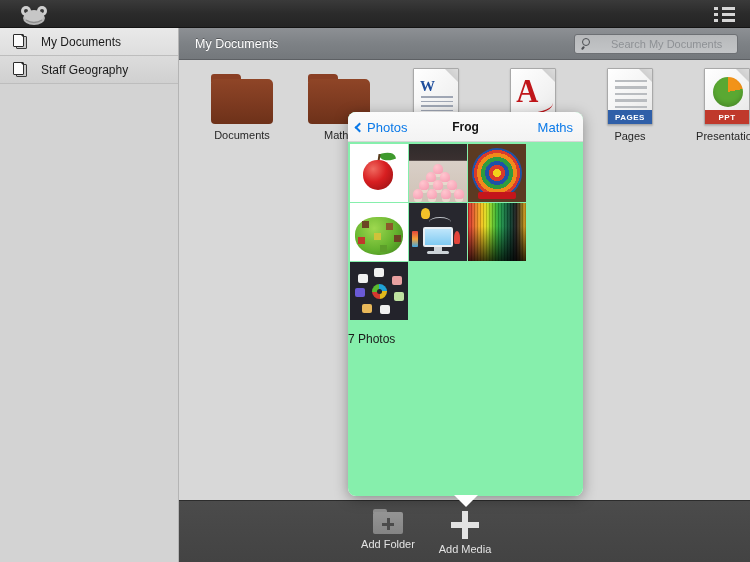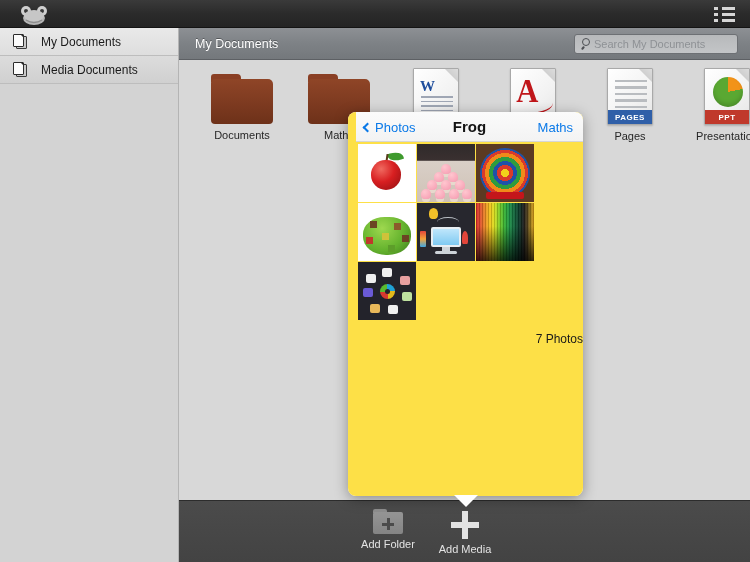--- a/index.html
+++ b/index.html
@@ -86,21 +86,21 @@
   }
   .main-title {
     margin-left: 16px; color: #ffffff; font-size: 12.5px;
     text-shadow: 0 -1px 0 rgba(0,0,0,0.35);
   }
   .search-wrap {
     position: absolute; right: 12px; top: 6px;
     width: 164px; height: 20px;
     background: linear-gradient(180deg,#b7b9bb 0%,#c3c5c7 100%);
     border-radius: 3px; border: 1px solid #6d7074;
-    display: flex; align-items: center; padding-left: 6px; gap: 1px;
+    display: flex; align-items: center; padding-left: 6px; gap: 18px;
   }
   .mag {
     position: relative; width: 12px; height: 12px; flex: none;
   }
   .mag .circ {
     position:absolute; left:1px; top:0px; width:8px; height:8px;
     border:1.7px solid #4d5054; border-radius:50%;
   }
   .mag .hand {
     position:absolute; left:1px; top:8px; width:2px; height:4px;
@@ -215,55 +215,55 @@
   .addmedia-ic .v { position:absolute; left:11px; top:0; width:6px; height:28px; background:#e3e3e3; }
   .addmedia-ic .h { position:absolute; left:0; top:11px; width:28px; height:6px; background:#e3e3e3; }
 
   
   .popover {
     position: absolute; left: 348px; top: 112px; width: 235px; height: 384px;
     background: #ffffff; border-radius: 8px;
     box-shadow: 0 3px 14px rgba(0,0,0,0.35);
     overflow: visible;
   }
-  .pop-inner { width:100%; height:100%; border-radius:8px; overflow:hidden; background:#fde047;padding-left:8px; }
+  .pop-inner { width:100%; height:100%; border-radius:8px; overflow:hidden; background:#86efac; }
   .pop-arrow {
     position: absolute; left: 50%; bottom: -11px; transform: translateX(-50%);
     width: 0; height: 0;
     border-left: 12px solid transparent;
     border-right: 12px solid transparent;
     border-top: 12px solid #ffffff;
   }
   .pop-header {
     height: 30px; position: relative;
     background: linear-gradient(180deg,#fbfbfb 0%,#f3f3f3 100%);
     border-bottom: 1px solid #d6d6d6;
     display: flex; align-items: center; justify-content: center;
   }
-  .pop-title { font-size: 15px; font-weight: bold; color: #141414; }
+  .pop-title { font-size: 12px; font-weight: bold; color: #141414; }
   .pop-back {
     position:absolute; left: 8px; top: 0; height:30px;
     display:flex; align-items:center; gap:4px; color:#0a79e8; font-size:13px; cursor:pointer;
   }
   .chev {
     width: 7px; height: 7px; border-left: 2px solid #0a79e8; border-bottom: 2px solid #0a79e8;
     transform: rotate(45deg); margin-top: 0px;
   }
   .pop-done {
     position:absolute; right: 10px; top: 0; height:30px;
     display:flex; align-items:center; color:#0a79e8; font-size:13px; cursor:pointer;
   }
   .grid {
     padding: 2px 2px 0 2px; display: flex; flex-wrap: wrap; gap: 1px;
   }
   .thumb {
     width: 58px; height: 58px; background: #eee; position: relative; overflow: hidden;
     cursor: pointer;
   }
-  .count { text-align:right; font-size: 12px; color:#1a1a1a; margin-top: 12px; }
+  .count { text-align:left; font-size: 12px; color:#1a1a1a; margin-top: 12px; }
 
   
   .t-apple { background:#ffffff; }
   .t-apple .fruit {
     position:absolute; left:13px; top:16px; width:30px; height:30px; border-radius:48% 48% 50% 50%;
     background: radial-gradient(circle at 34% 30%, #f06a60 0%, #d81f21 45%, #8e0f11 100%);
   }
   .t-apple .leaf {
     position:absolute; left:30px; top:8px; width:15px; height:9px;
     background:#3f9a2e; border-radius: 0 80% 0 80%; transform: rotate(-18deg);
@@ -382,21 +382,21 @@
       </span>
       <span class="label">My Documents</span>
     </div>
 
     <div class="sb-item">
       <span class="ic ic-docs">
         <span class="p1"></span>
           <span class="p2"></span>
           <span class="fold"></span>
       </span>
-      <span class="label">Media Documents</span>
+      <span class="label">Staff Geography</span>
     </div>
 
     <div class="sb-rest"></div>
   </div>
 
   <div class="main">
 
     <div class="main-header">
       <div class="main-title">My Documents</div>
       <div class="search-wrap">

